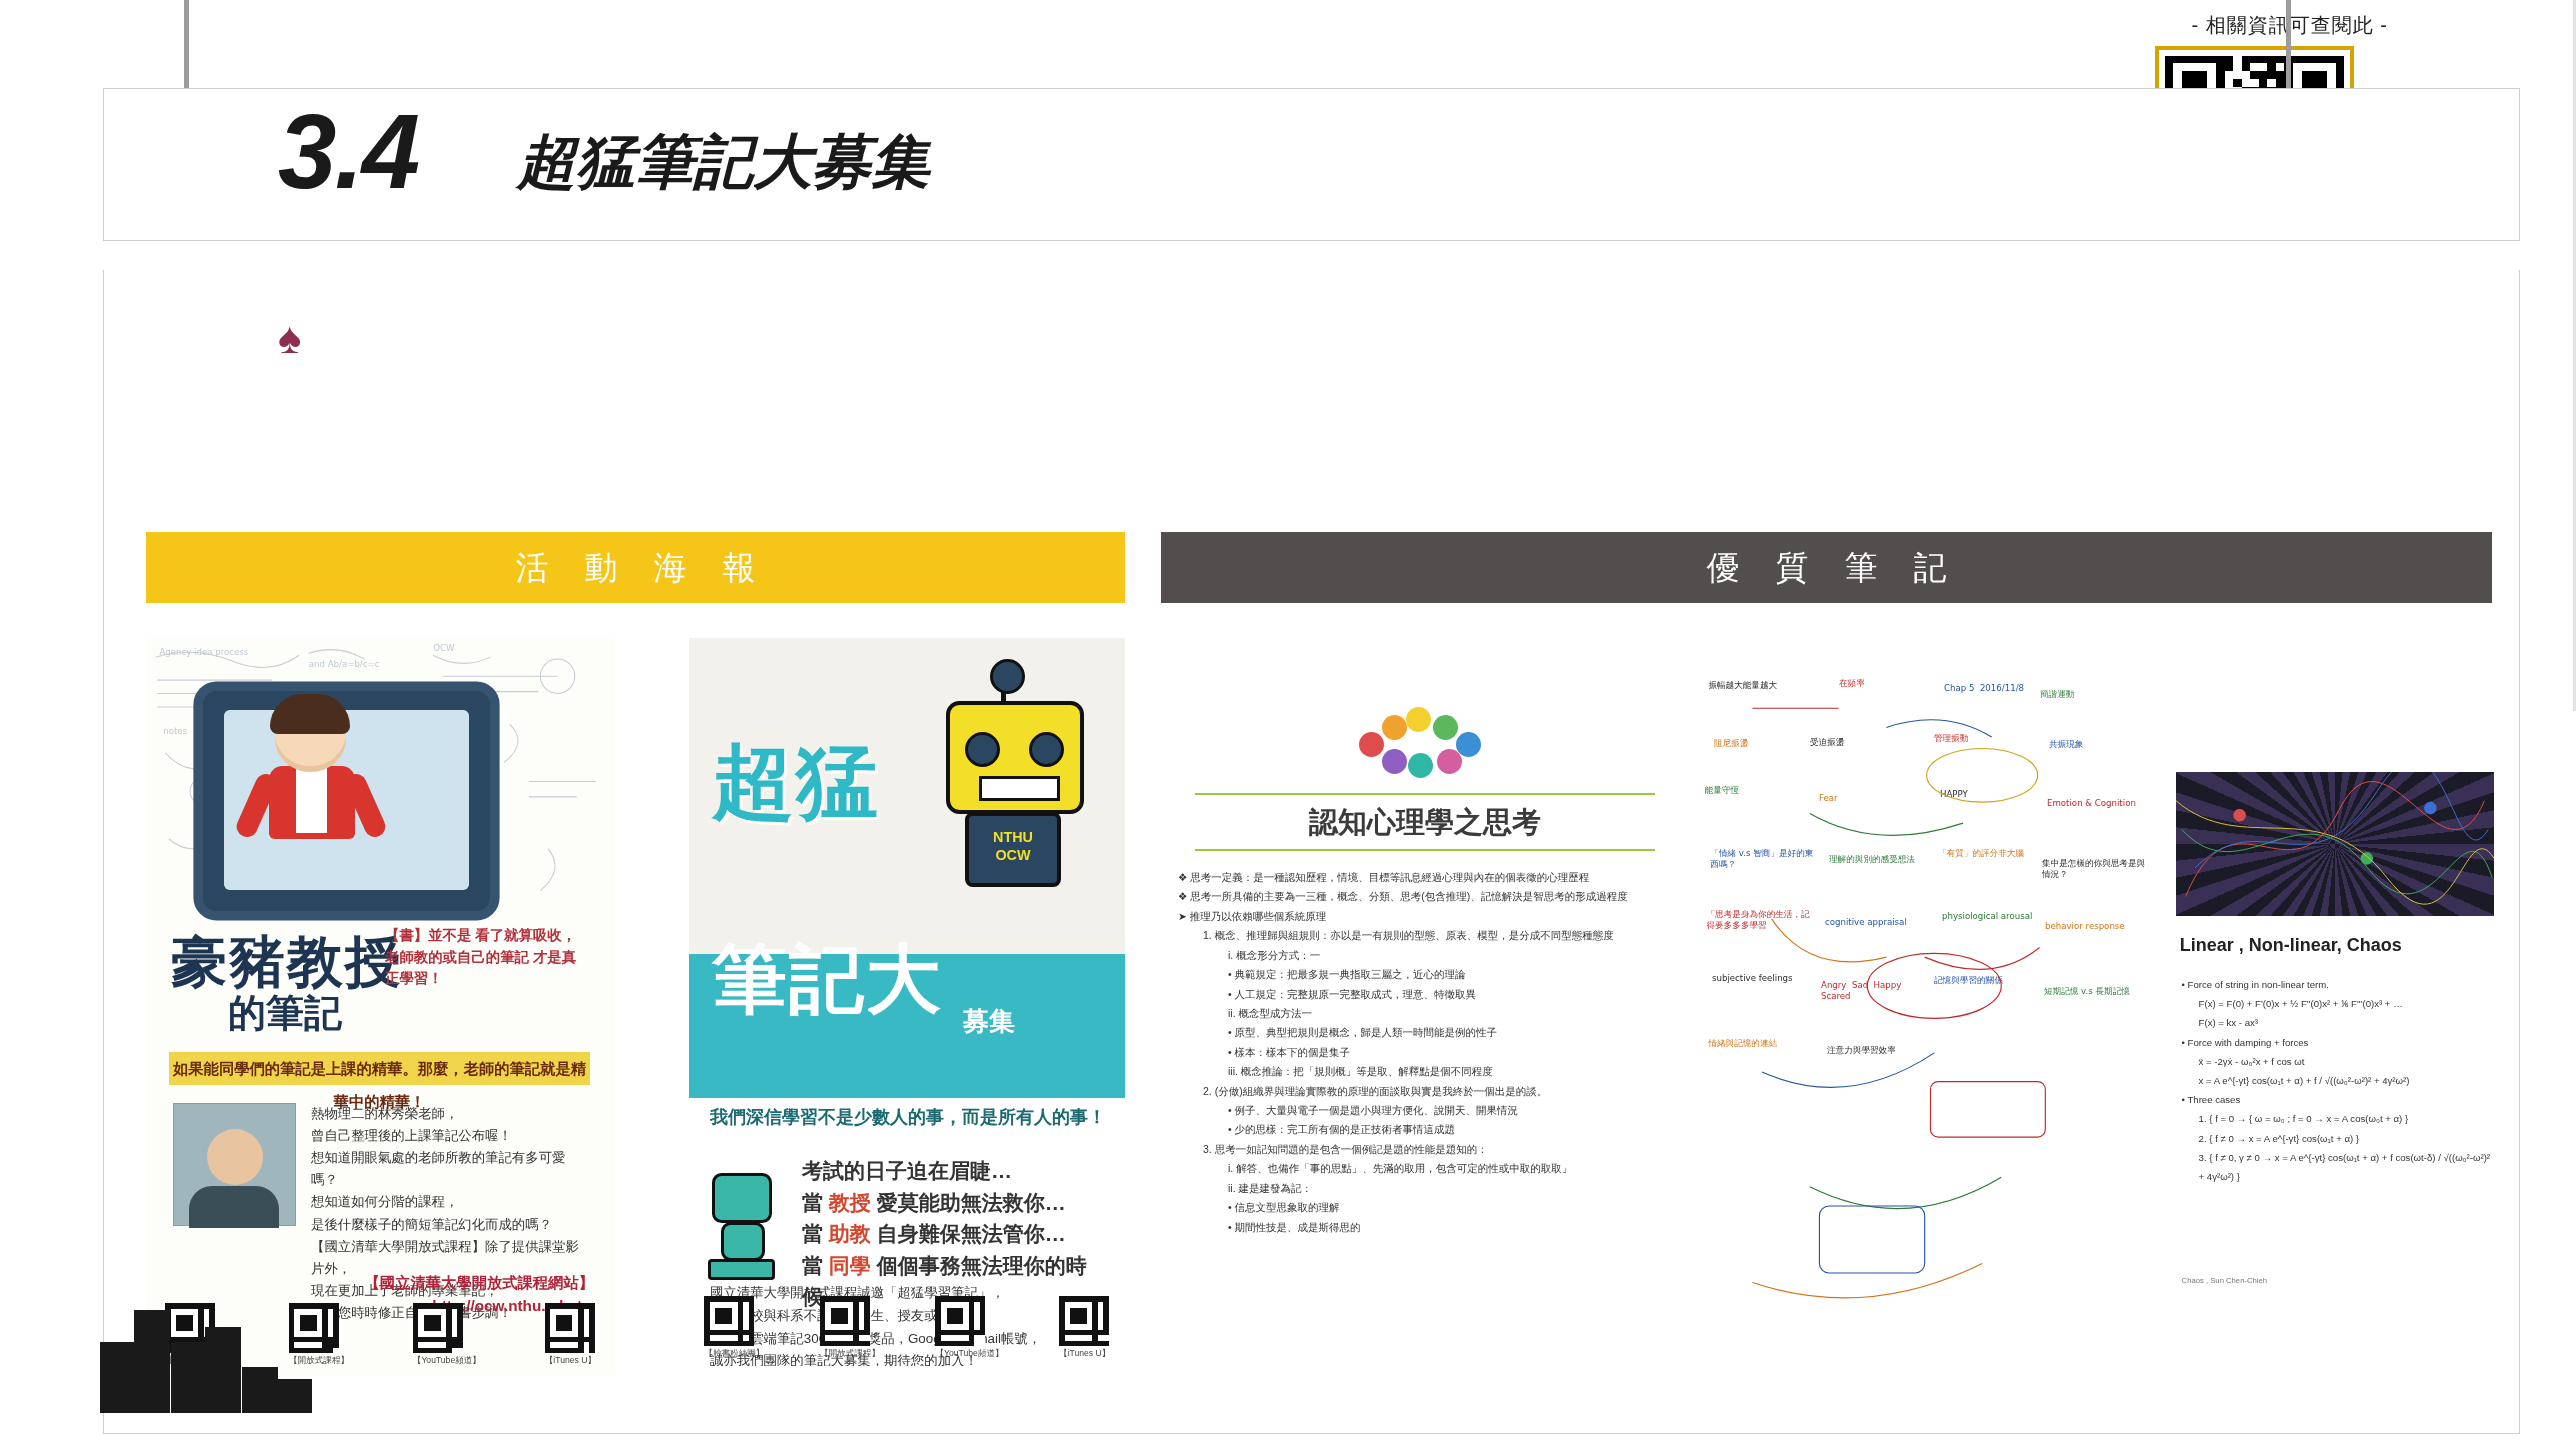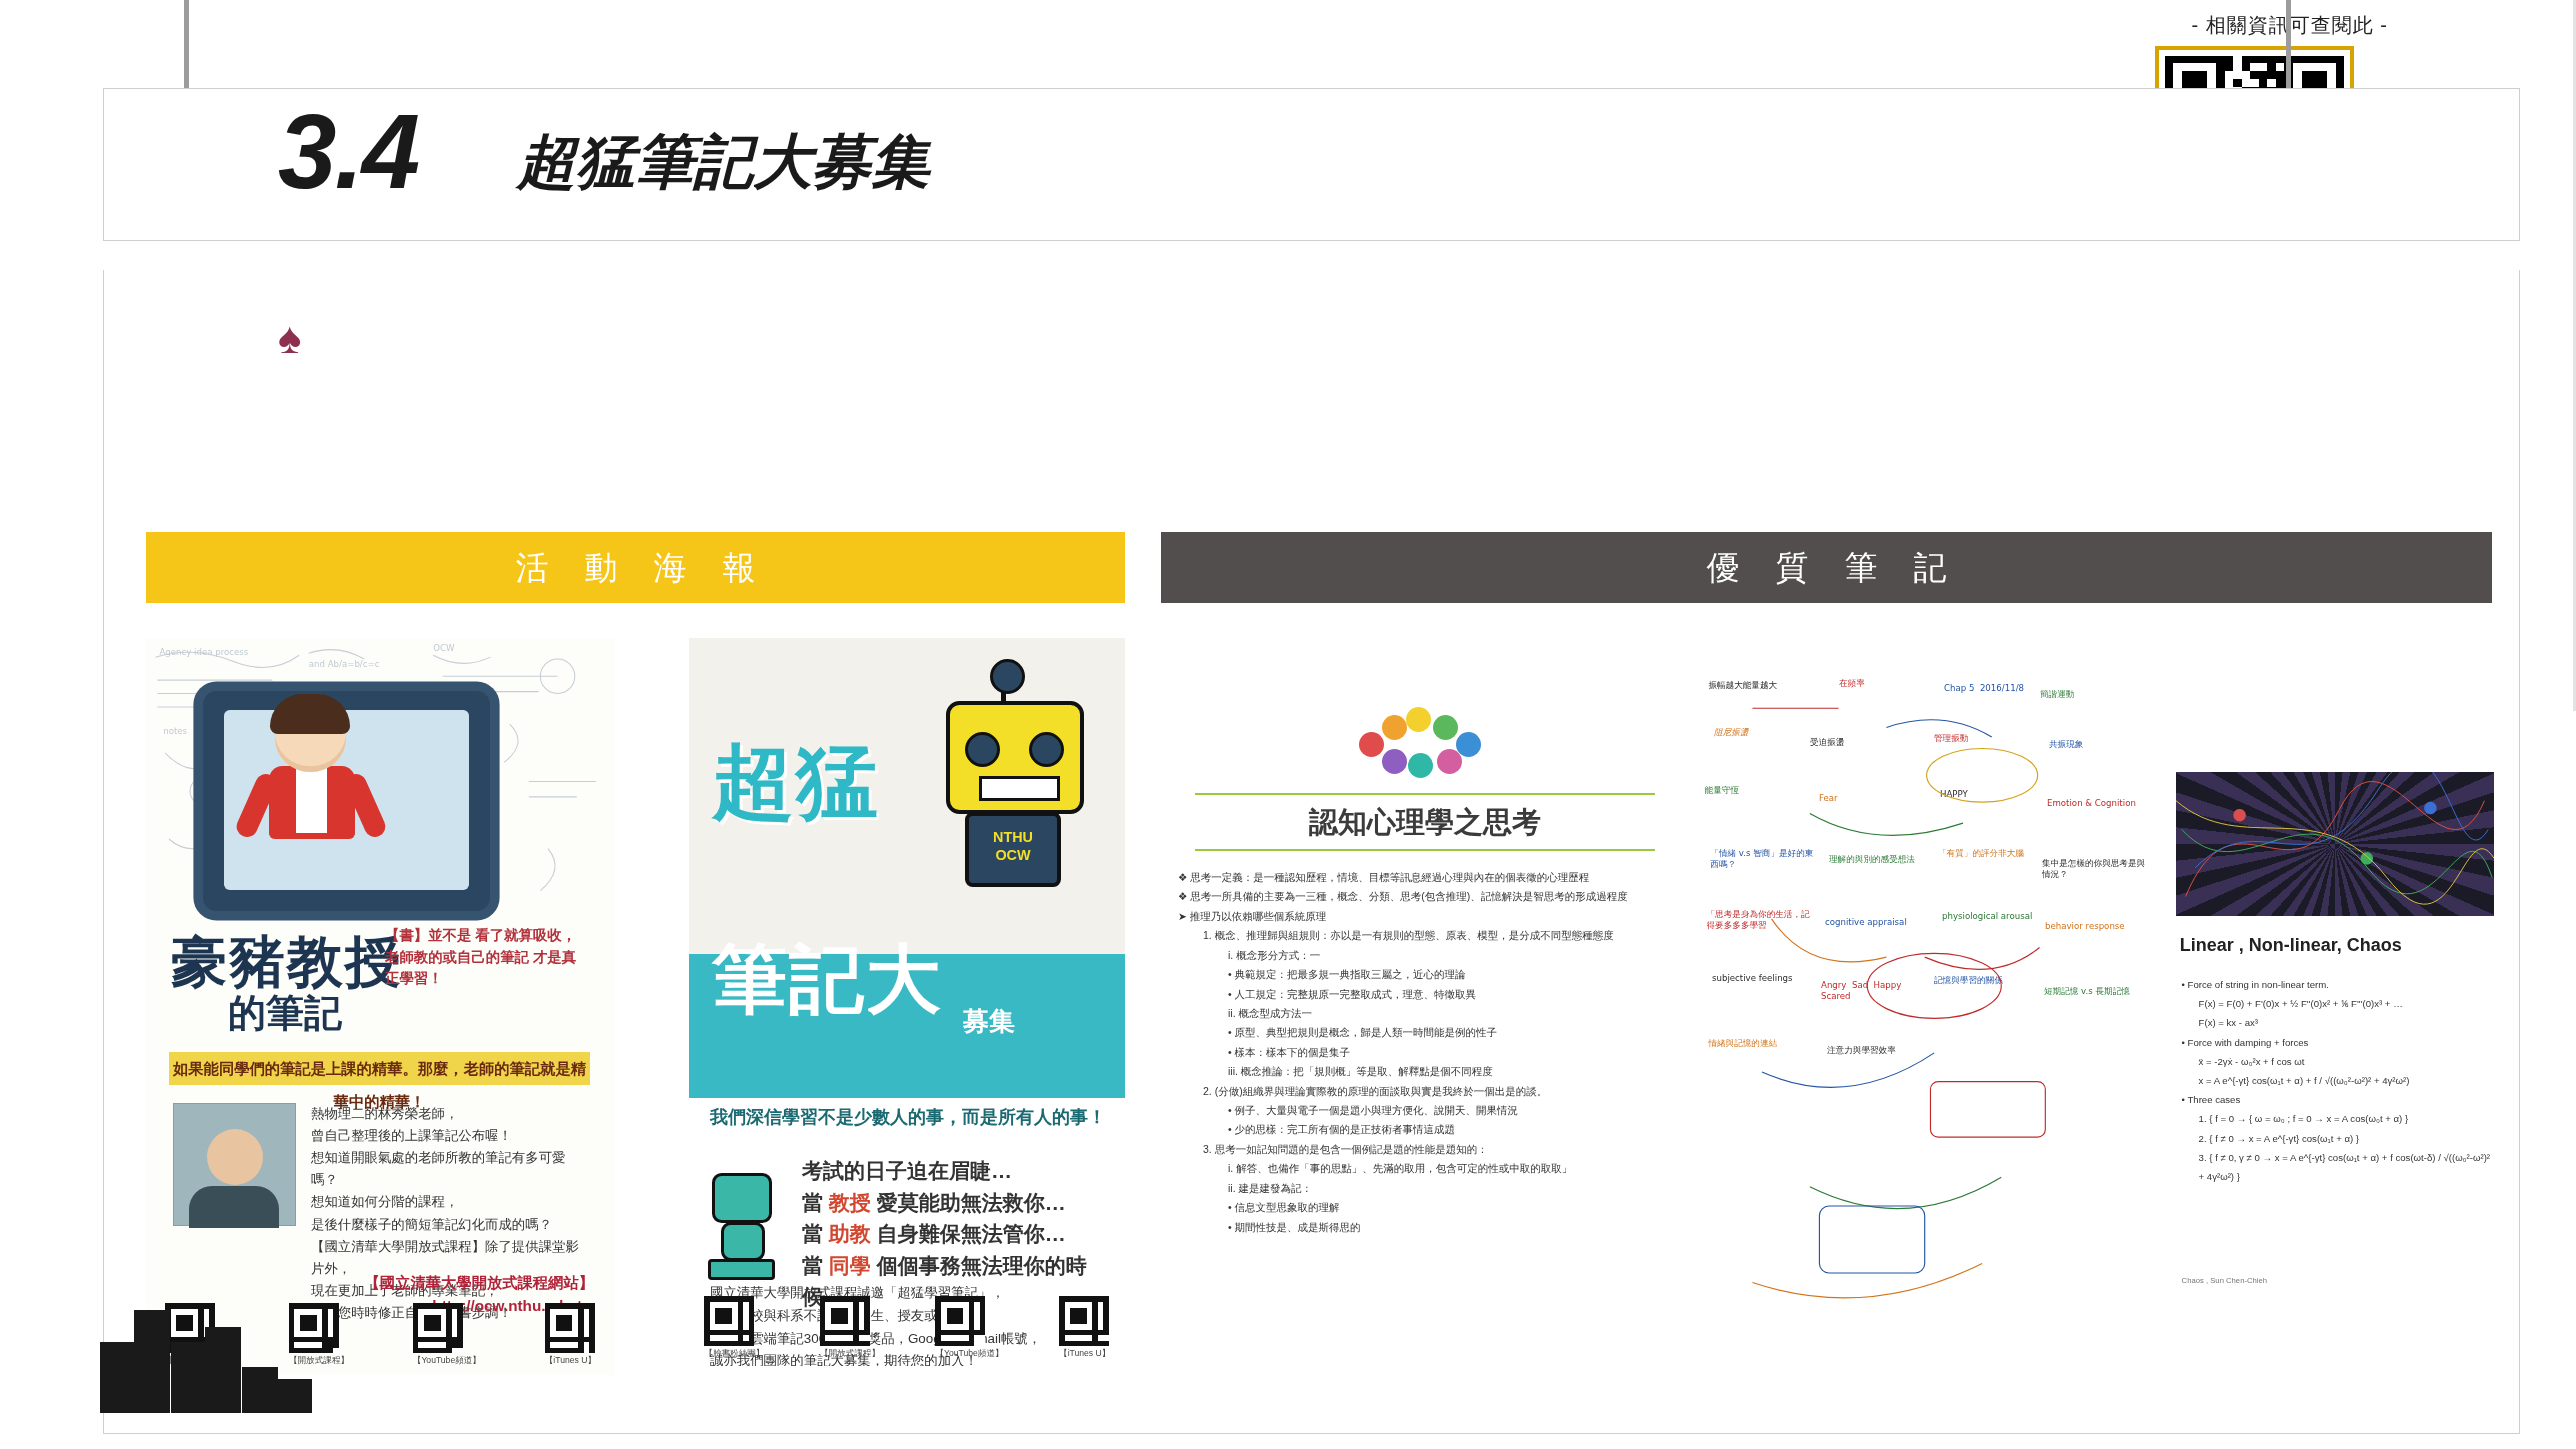--- a/index.html
+++ b/index.html
@@ -1857,21 +1857,21 @@
       <div class="lvl3">• 題信特式一信情這，與重種專用能者答一列是記</div>
     </div>
 </div>
 
 <div class="note note-2">
   <div class="hand-note" id="note2frag">
       <div class="hw " style="left: 13.4px; top: 9.6px; max-width: 105px;">振幅越大能量越大</div>
       <div class="hw r" style="left: 144px; top: 7.7px; max-width: 105px;">在頻率</div>
       <div class="hw b" style="left: 249px; top: 13.4px; max-width: 105px;">Chap 5  2016/11/8</div>
       <div class="hw g" style="left: 345px; top: 19px; max-width: 105px;">簡諧運動</div>
-      <div class="hw o" style="left: 19px; top: 57px; max-width: 105px; font-style: italic;">阻尼振盪</div>
+      <div class="hw o" style="left: 19px; top: 68px; max-width: 105px;">阻尼振盪</div>
       <div class="hw " style="left: 115px; top: 67px; max-width: 105px;">受迫振盪</div>
       <div class="hw r" style="left: 239px; top: 63px; max-width: 105px;">管理振動</div>
       <div class="hw b" style="left: 354px; top: 69px; max-width: 105px;">共振現象</div>
       <div class="hw g" style="left: 9.6px; top: 115px; max-width: 105px;">能量守恆</div>
       <div class="hw o" style="left: 124px; top: 123px; max-width: 105px;">Fear</div>
       <div class="hw " style="left: 245px; top: 119px; max-width: 105px;">HAPPY</div>
       <div class="hw r" style="left: 352px; top: 128px; max-width: 105px;">Emotion &amp; Cognition</div>
       <div class="hw b" style="left: 15.3px; top: 178px; max-width: 105px;">「情緒 v.s 智商」是好的東西嗎？</div>
       <div class="hw g" style="left: 134px; top: 184px; max-width: 105px;">理解的與別的感受想法</div>
       <div class="hw o" style="left: 243px; top: 178px; max-width: 105px;">「有質」的評分非大腦</div>

